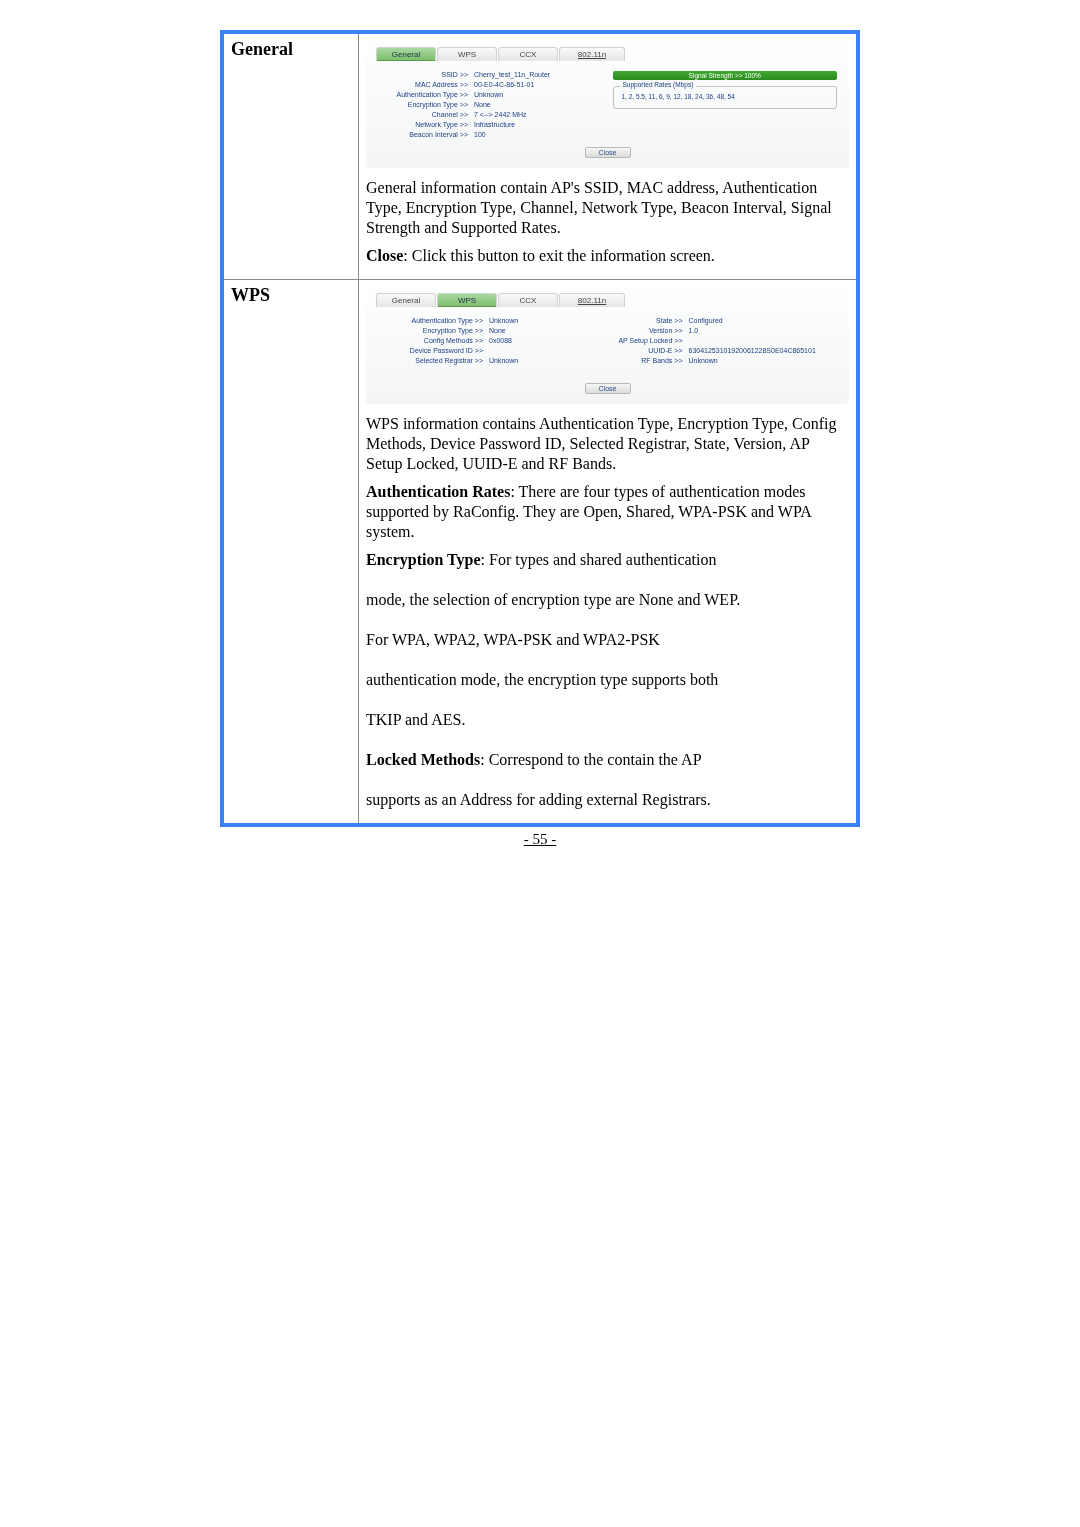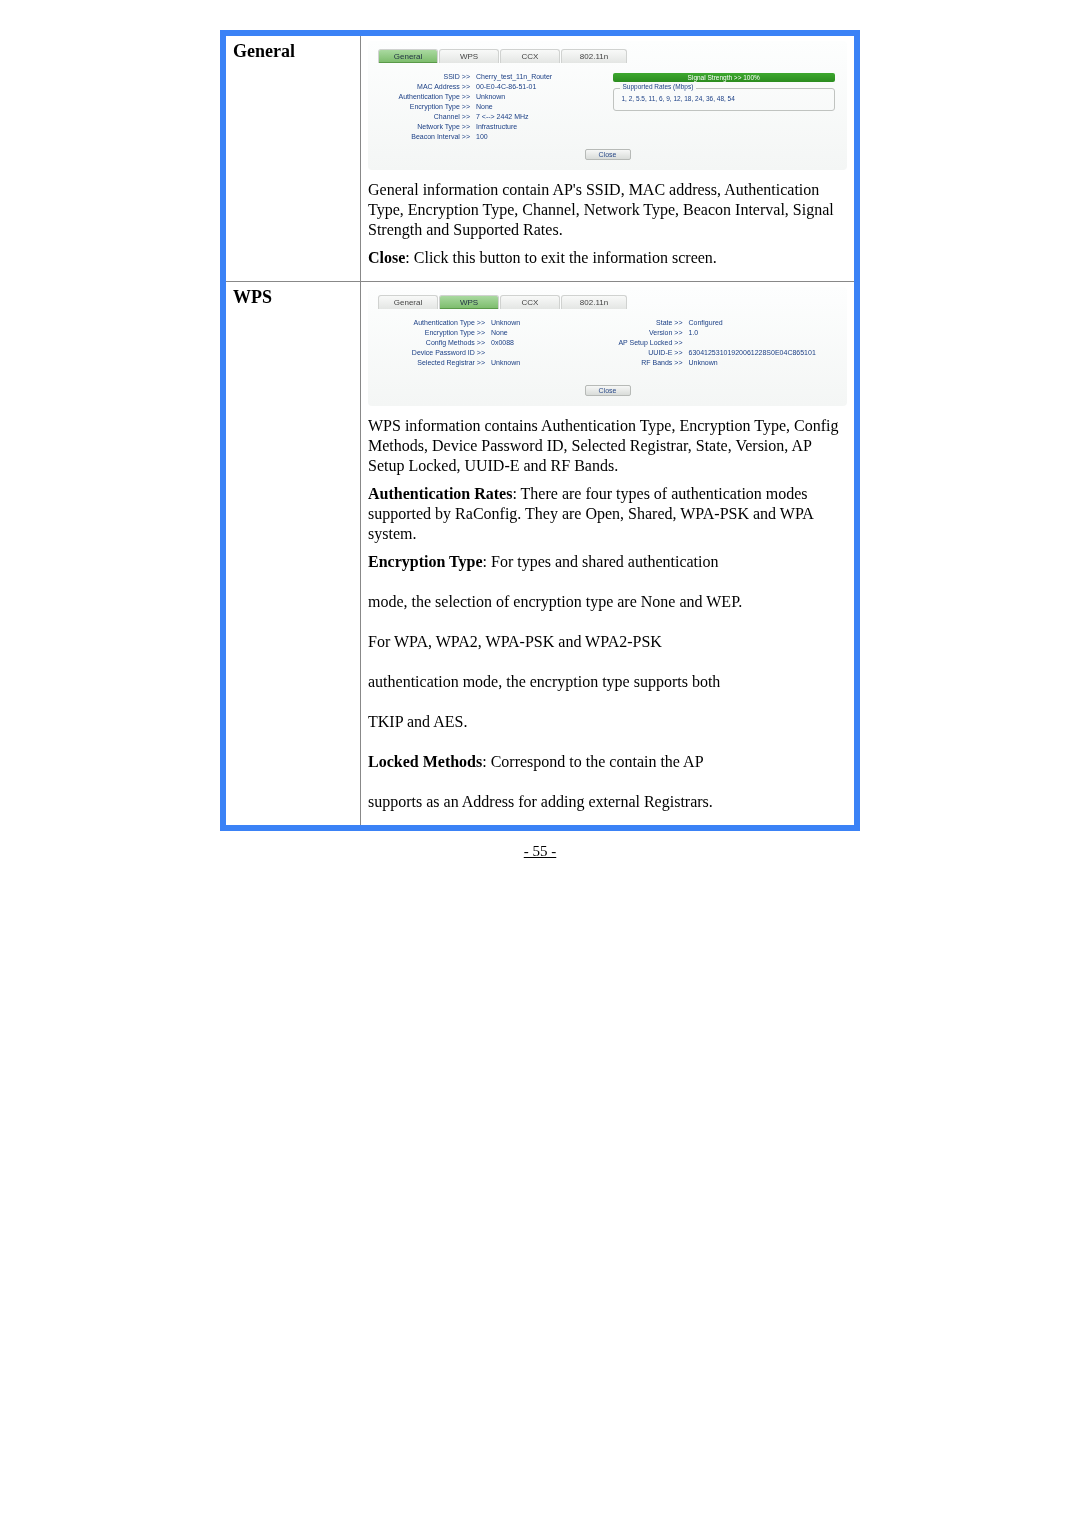--- a/index.html
+++ b/index.html
@@ -8,21 +8,21 @@
       font-family: 'Times New Roman', serif;
       background: #fff;
       width: 1080px;
     }
     .page {
       padding: 30px 220px 20px 220px;
     }
     .main-table {
       border-collapse: collapse;
       width: 100%;
-      border: 6px solid #3b82f6;
+      border: 4px solid #3b82f6;
     }
     .main-table td {
       border: 1px solid #888;
       padding: 5px 7px;
       vertical-align: top;
     }
     .row-label {
       width: 120px;
       font-weight: bold;
       font-size: 18px;
@@ -56,20 +56,21 @@
       border: 1px solid #d0d2d0;
       border-bottom: none;
     }
     .tab.active {
       background: linear-gradient(#a9d9a0, #7bbb6a);
       color: #234;
       box-shadow: inset 0 -1px 0 #5a9a49;
     }
     .tab.wide {
       width: 64px;
+      text-decoration: underline;
     }
     .panel-body {
       padding: 10px 12px 6px 12px;
     }
     .panel-columns {
       display: flex;
       gap: 10px;
     }
     .col-left, .col-right {
       flex: 1;
@@ -141,21 +142,21 @@
     .desc p {
       margin: 8px 0 8px 0;
       line-height: 1.25;
     }
     .desc .tight {
       margin-top: 20px;
     }
     .page-number {
       text-align: center;
       font-size: 15px;
-      margin-top: 12px;
+      margin-top: 4px;
       text-decoration: underline;
     }
     b { font-weight: bold; }
   </style>
 </head>
 <body>
 
 <div class="page">
   <table class="main-table">
 

